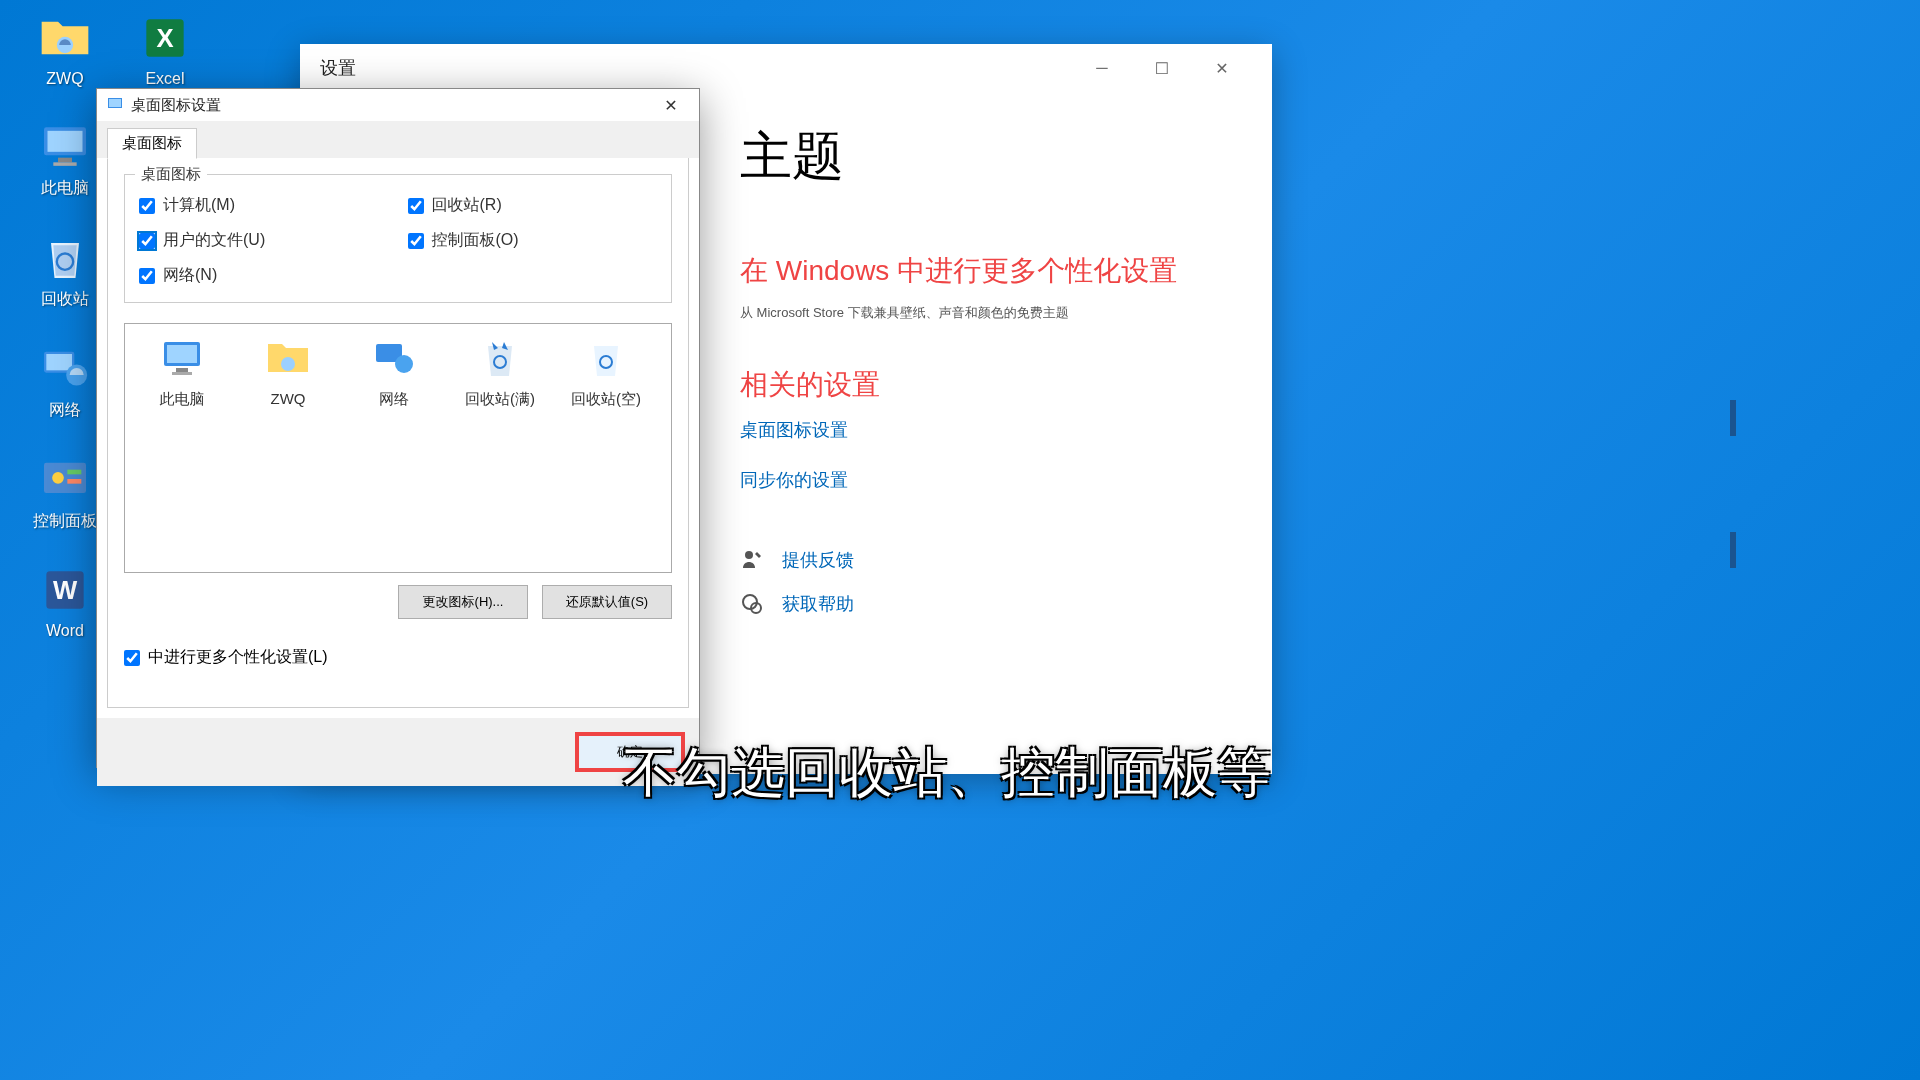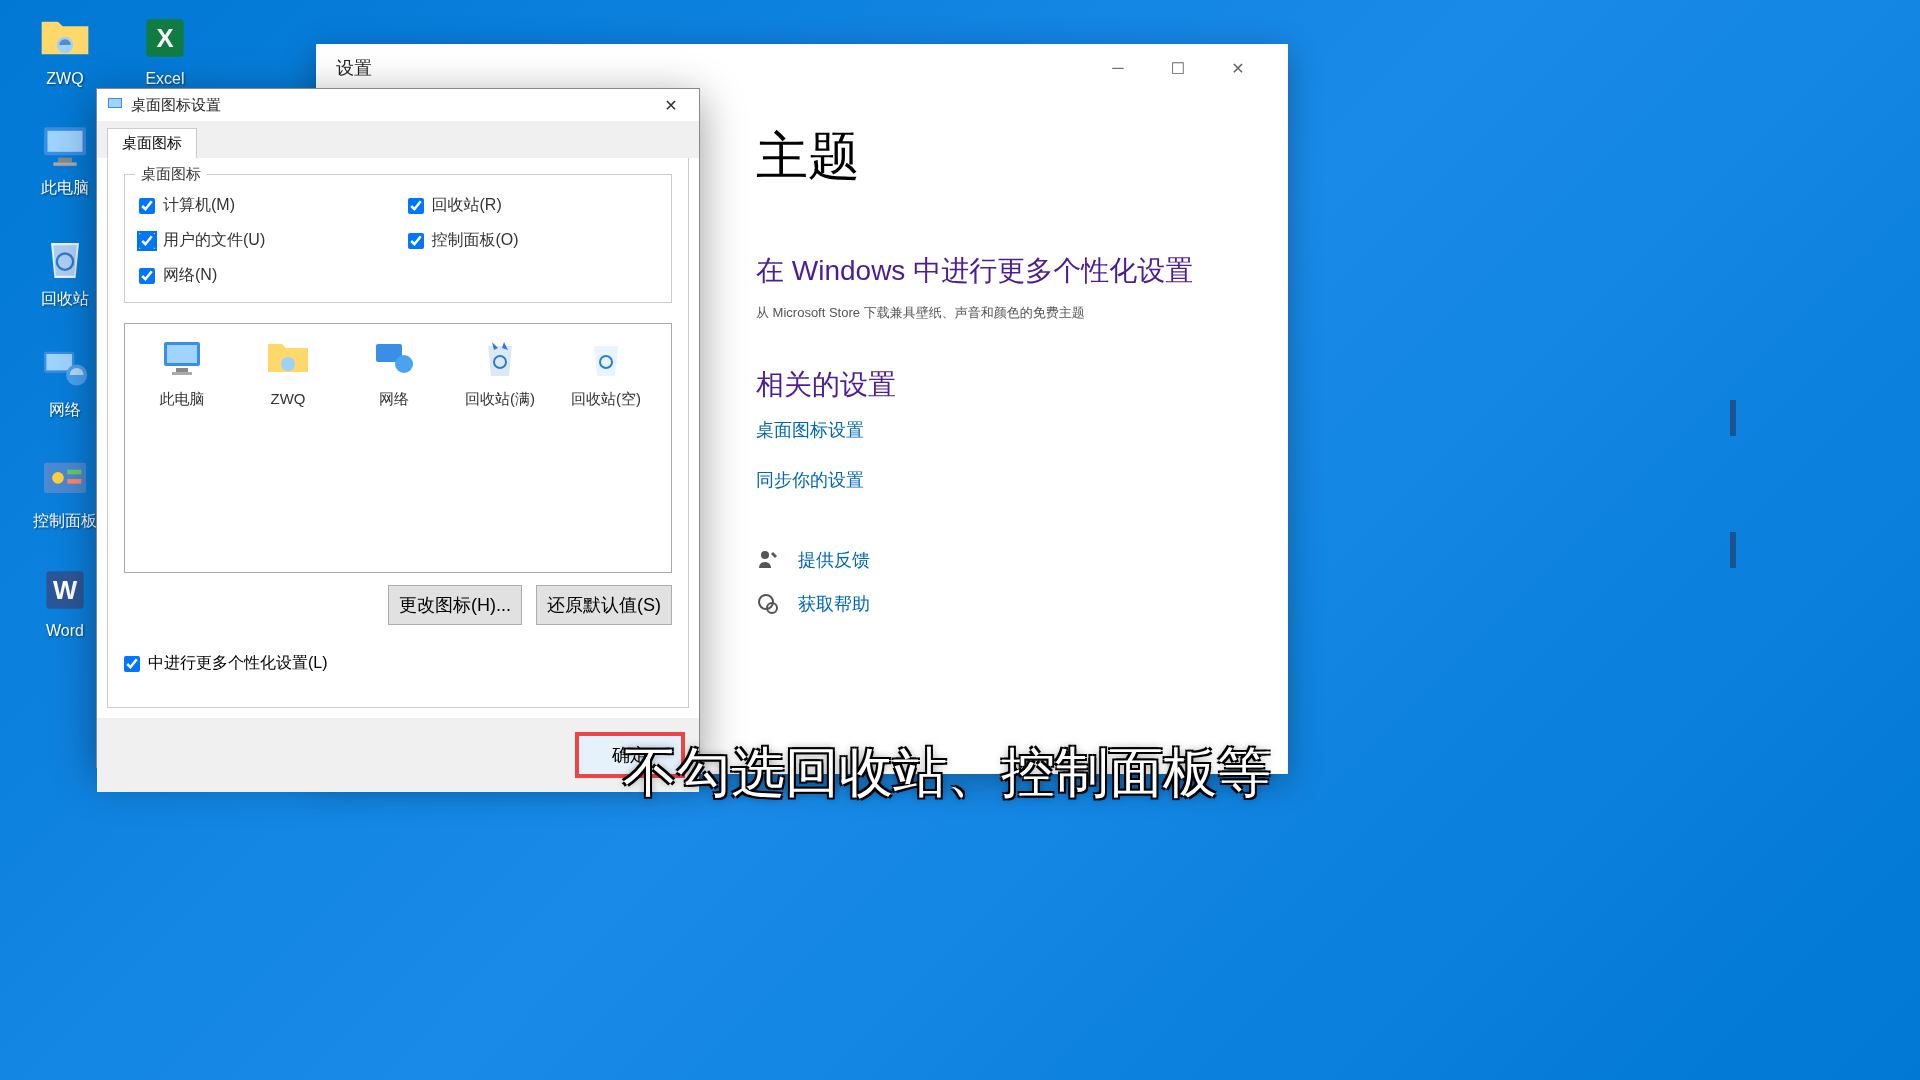--- a/index.html
+++ b/index.html
@@ -10,30 +10,30 @@
 }
 
 .desktop-icons { position: absolute; top: 10px; left: 20px; display: flex; flex-direction: column; gap: 30px; }
 .desktop-icon { display: flex; flex-direction: column; align-items: center; width: 90px; color: #fff; font-size: 16px; cursor: pointer; }
 .desktop-icon .ic { width: 56px; height: 56px; margin-bottom: 4px; display: flex; align-items: center; justify-content: center; }
 .desktop-icon .lbl { text-shadow: 1px 1px 2px rgba(0,0,0,.5); }
 .desktop-row2 { position:absolute; top:10px; left:120px; }
 
 
 .settings-window {
-  position: absolute; top: 44px; left: 316px; width: 972px; height: 730px;
+  position: absolute; top: 44px; left: 300px; width: 972px; height: 730px;
   background: #fff; box-shadow: 0 8px 32px rgba(0,0,0,.3);
 }
 .settings-titlebar { height: 48px; display: flex; align-items: center; padding: 0 20px; justify-content: space-between; }
 .settings-title { font-size: 18px; color: #222; }
 .win-controls { display: flex; gap: 0; }
 .win-btn { width: 60px; height: 44px; display: flex; align-items: center; justify-content: center; color: #666; font-size: 16px; cursor: pointer; }
 .settings-body { padding: 30px 40px 30px 440px; }
 .settings-h1 { font-size: 52px; font-weight: 400; color: #000; margin-bottom: 60px; }
-.settings-h2 { font-size: 28px; font-weight: 400; color: #4c1d95; margin-bottom: 14px; }
+.settings-h2 { font-size: 28px; font-weight: 400; color: #ef4444; margin-bottom: 14px; }
 .settings-text { font-size: 13px; color: #555; margin-bottom: 44px; }
 .settings-link { font-size: 18px; color: #0067b8; margin-bottom: 26px; display: block; cursor: pointer; }
 .help-row { display: flex; align-items: center; gap: 18px; margin-bottom: 20px; }
 .help-row .hi { width: 24px; height: 24px; color: #555; }
 
 
 .dialog {
   position: absolute; top: 88px; left: 96px; width: 604px; height: 680px;
   background: #fff; border: 1px solid #888; box-shadow: 0 10px 40px rgba(0,0,0,.4);
 }
@@ -46,21 +46,21 @@
 .groupbox { border: 1px solid #ccc; padding: 12px 14px 16px 14px; position: relative; }
 .groupbox-title { position: absolute; top: -10px; left: 10px; background: #fff; padding: 0 6px; font-size: 15px; color: #333; }
 .checks { display: grid; grid-template-columns: 1fr 1fr; gap: 14px 19px; margin-top: 8px; }
 .check-item { display: flex; align-items: center; gap: 8px; font-size: 16px; color: #333; }
 .check-item.highlight input { outline: 2px solid #0078d4; outline-offset: 0px; }
 input[type=checkbox] { width: 16px; height: 16px; cursor: pointer; }
 .preview-box { border: 1px solid #aaa; margin-top: 20px; height: 250px; padding: 10px; display: flex; gap: 12px; align-items: flex-start; }
 .preview-item { width: 94px; text-align: center; font-size: 15px; color: #333; }
 .preview-item .pi { width: 48px; height: 48px; margin: 0 auto 8px; }
 .btn-row { display: flex; justify-content: flex-end; gap: 14px; margin-top: 12px; }
-.dlg-btn { background: #e1e1e1; border: 1px solid #adadad; padding: 7px 10px; font-size: 18px; cursor: pointer; min-width: 130px; }
+.dlg-btn { background: #e1e1e1; border: 1px solid #adadad; padding: 7px 16px; font-size: 13px; cursor: pointer; min-width: 130px; }
 .allow-check { display: flex; align-items: center; gap: 8px; font-size: 16px; margin-top: 28px; }
 .dialog-footer { background: #f0f0f0; padding: 14px; display: flex; justify-content: flex-end; gap: 10px; }
 .dlg-btn.primary { border: 4px solid #ef4444; background: #e5f1fb; }
 
 
 .caption {
   position: absolute; bottom: 270px; left: 50%; transform: translateX(-52%);
   font-size: 54px; font-weight: 400; color: #fff;
   text-shadow: -2px -2px 0 #000, 2px -2px 0 #000, -2px 2px 0 #000, 2px 2px 0 #000, 0 0 8px rgba(0,0,0,.6);
   white-space: nowrap;

